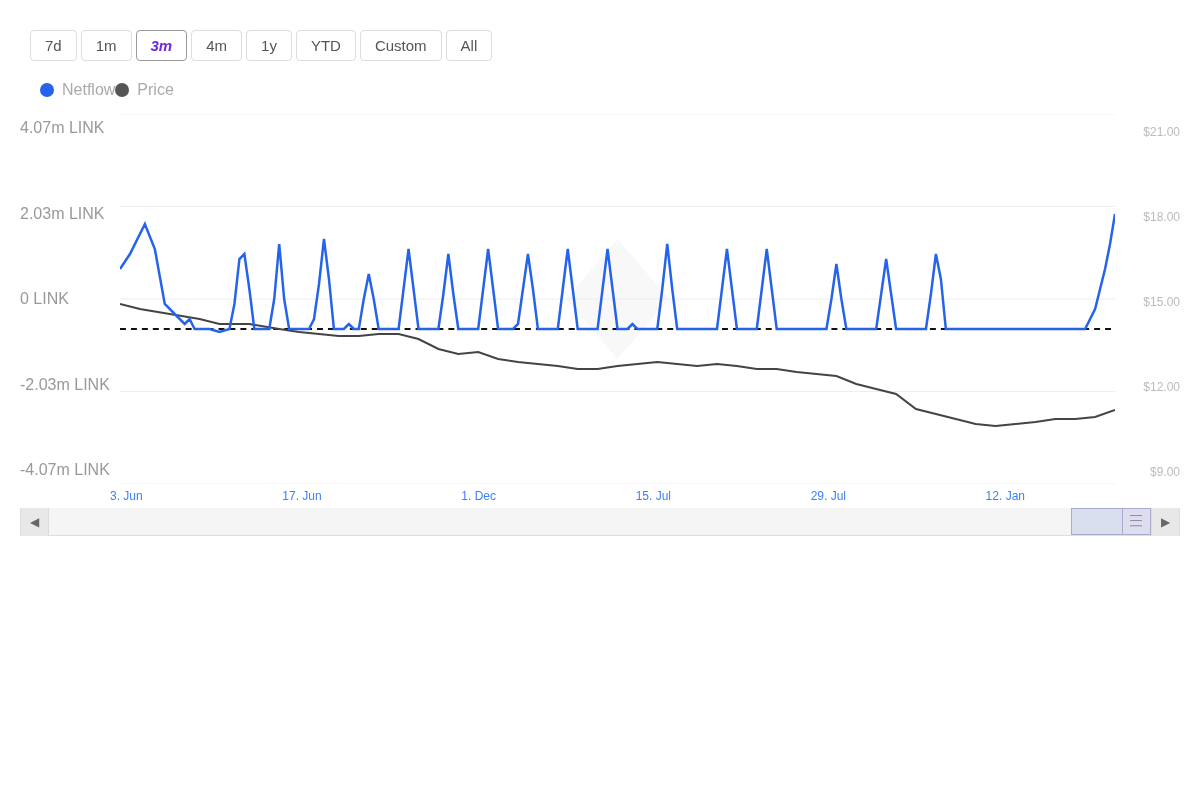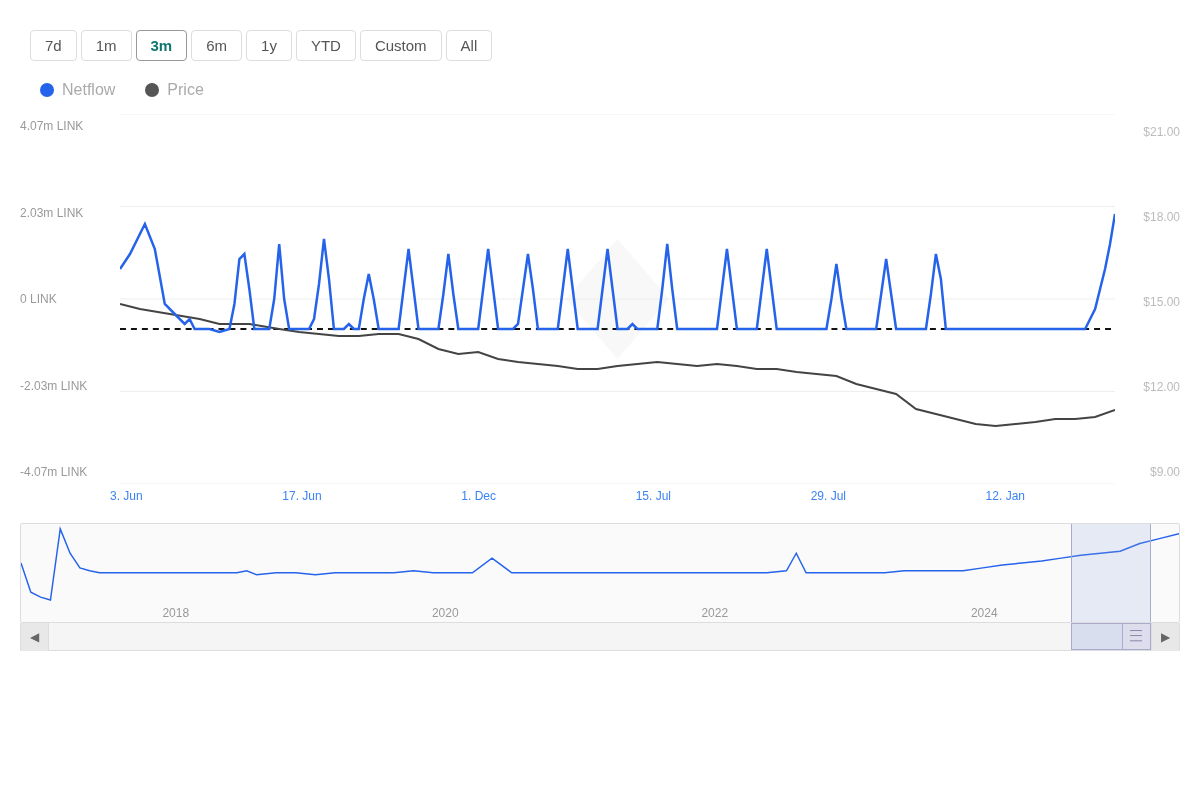--- a/index.html
+++ b/index.html
@@ -34,28 +34,28 @@
       border-radius: 4px;
       background: #fff;
       cursor: pointer;
       font-size: 15px;
       color: #555;
       font-weight: normal;
     }
 
     .time-btn.active {
       font-weight: bold;
-      color: #0f766e;
+      color: #6d28d9;
       border-color: #999;
+      font-style: italic;
     }
 
     
     .legend {
       display: flex;
-      gap: 30px;
       padding: 10px 30px 5px 30px;
       align-items: center;
     }
 
     .legend-item {
       display: flex;
       align-items: center;
       gap: 8px;
       font-size: 16px;
       color: #aaa;
@@ -89,21 +89,21 @@
       top: 0;
       height: 100%;
       width: 100px;
       display: flex;
       flex-direction: column;
       justify-content: space-between;
       padding: 5px 0;
     }
 
     .y-label-left {
-      font-size: 12px;
+      font-size: 16px;
       color: #999;
       text-align: left;
     }
 
     
     .y-labels-right {
       position: absolute;
       right: 0;
       top: 0;
       height: 100%;
@@ -235,21 +235,21 @@
   </style>
 </head>
 <body>
 
 <div class="container">
 
   <div class="time-buttons">
   <button class="time-btn">7d</button>
       <button class="time-btn">1m</button>
       <button class="time-btn active">3m</button>
-      <button class="time-btn">6m</button>
+      <button class="time-btn">4m</button>
       <button class="time-btn">1y</button>
       <button class="time-btn">YTD</button>
       <button class="time-btn">Custom</button>
       <button class="time-btn">All</button>
     </div>
 
   <div class="legend">
     <div class="legend-item">
       <div class="legend-dot blue"></div>
       <span>Netflow</span>
@@ -517,101 +517,20 @@
 
     <div class="x-labels">
       <span>3. Jun</span>
       <span>17. Jun</span>
       <span>1. Dec</span>
       <span>15. Jul</span>
       <span>29. Jul</span>
       <span>12. Jan</span>
     </div>
 
-    <div class="overview-chart">
-      <div class="overview-svg-container">
-        <svg width="100%" height="100%" viewBox="0 0 1180 80" preserveAspectRatio="none">
-
-          <polyline fill="none" stroke="#2563eb" stroke-width="1.5" points="
-              0,40
-              10,70
-              20,75
-              30,78
-              40,5
-              50,30
-              60,45
-              70,48
-              80,50
-              100,50
-              150,50
-              200,50
-              220,50
-              230,48
-              240,52
-              260,50
-              280,50
-              300,52
-              320,50
-              340,50
-              360,50
-              380,50
-              400,48
-              420,50
-              440,50
-              460,50
-              480,35
-              500,50
-              520,50
-              540,50
-              560,50
-              580,50
-              600,50
-              620,50
-              640,50
-              660,50
-              680,50
-              700,50
-              720,50
-              740,50
-              760,50
-              780,48
-              790,30
-              800,50
-              820,50
-              840,50
-              860,50
-              880,50
-              900,48
-              920,48
-              940,48
-              960,48
-              980,45
-              1000,42
-              1020,40
-              1040,38
-              1060,35
-              1080,32
-              1100,30
-              1120,28
-              1140,20
-              1160,15
-              1180,10
-            "></polyline>
-        </svg>
-      </div>
-
-      <div style="position:absolute; right:28px; top:0; bottom:0; width:80px; background:rgba(150,170,220,0.2); border-left:1px solid #aac; border-right:1px solid #aac;"></div>
-
-      <div class="overview-x-labels">
-        <span>2018</span>
-        <span>2020</span>
-        <span>2022</span>
-        <span>2024</span>
-      </div>
-    </div>
 
     <div class="scrollbar-area">
       <button class="scroll-btn">◀</button>
       <div class="scroll-track">
         <div class="scroll-thumb">
           <div class="scroll-handle">
             <span style="font-size:12px; color:#88a; writing-mode:vertical-rl; letter-spacing:2px;">|||</span>
           </div>
         </div>
       </div>

